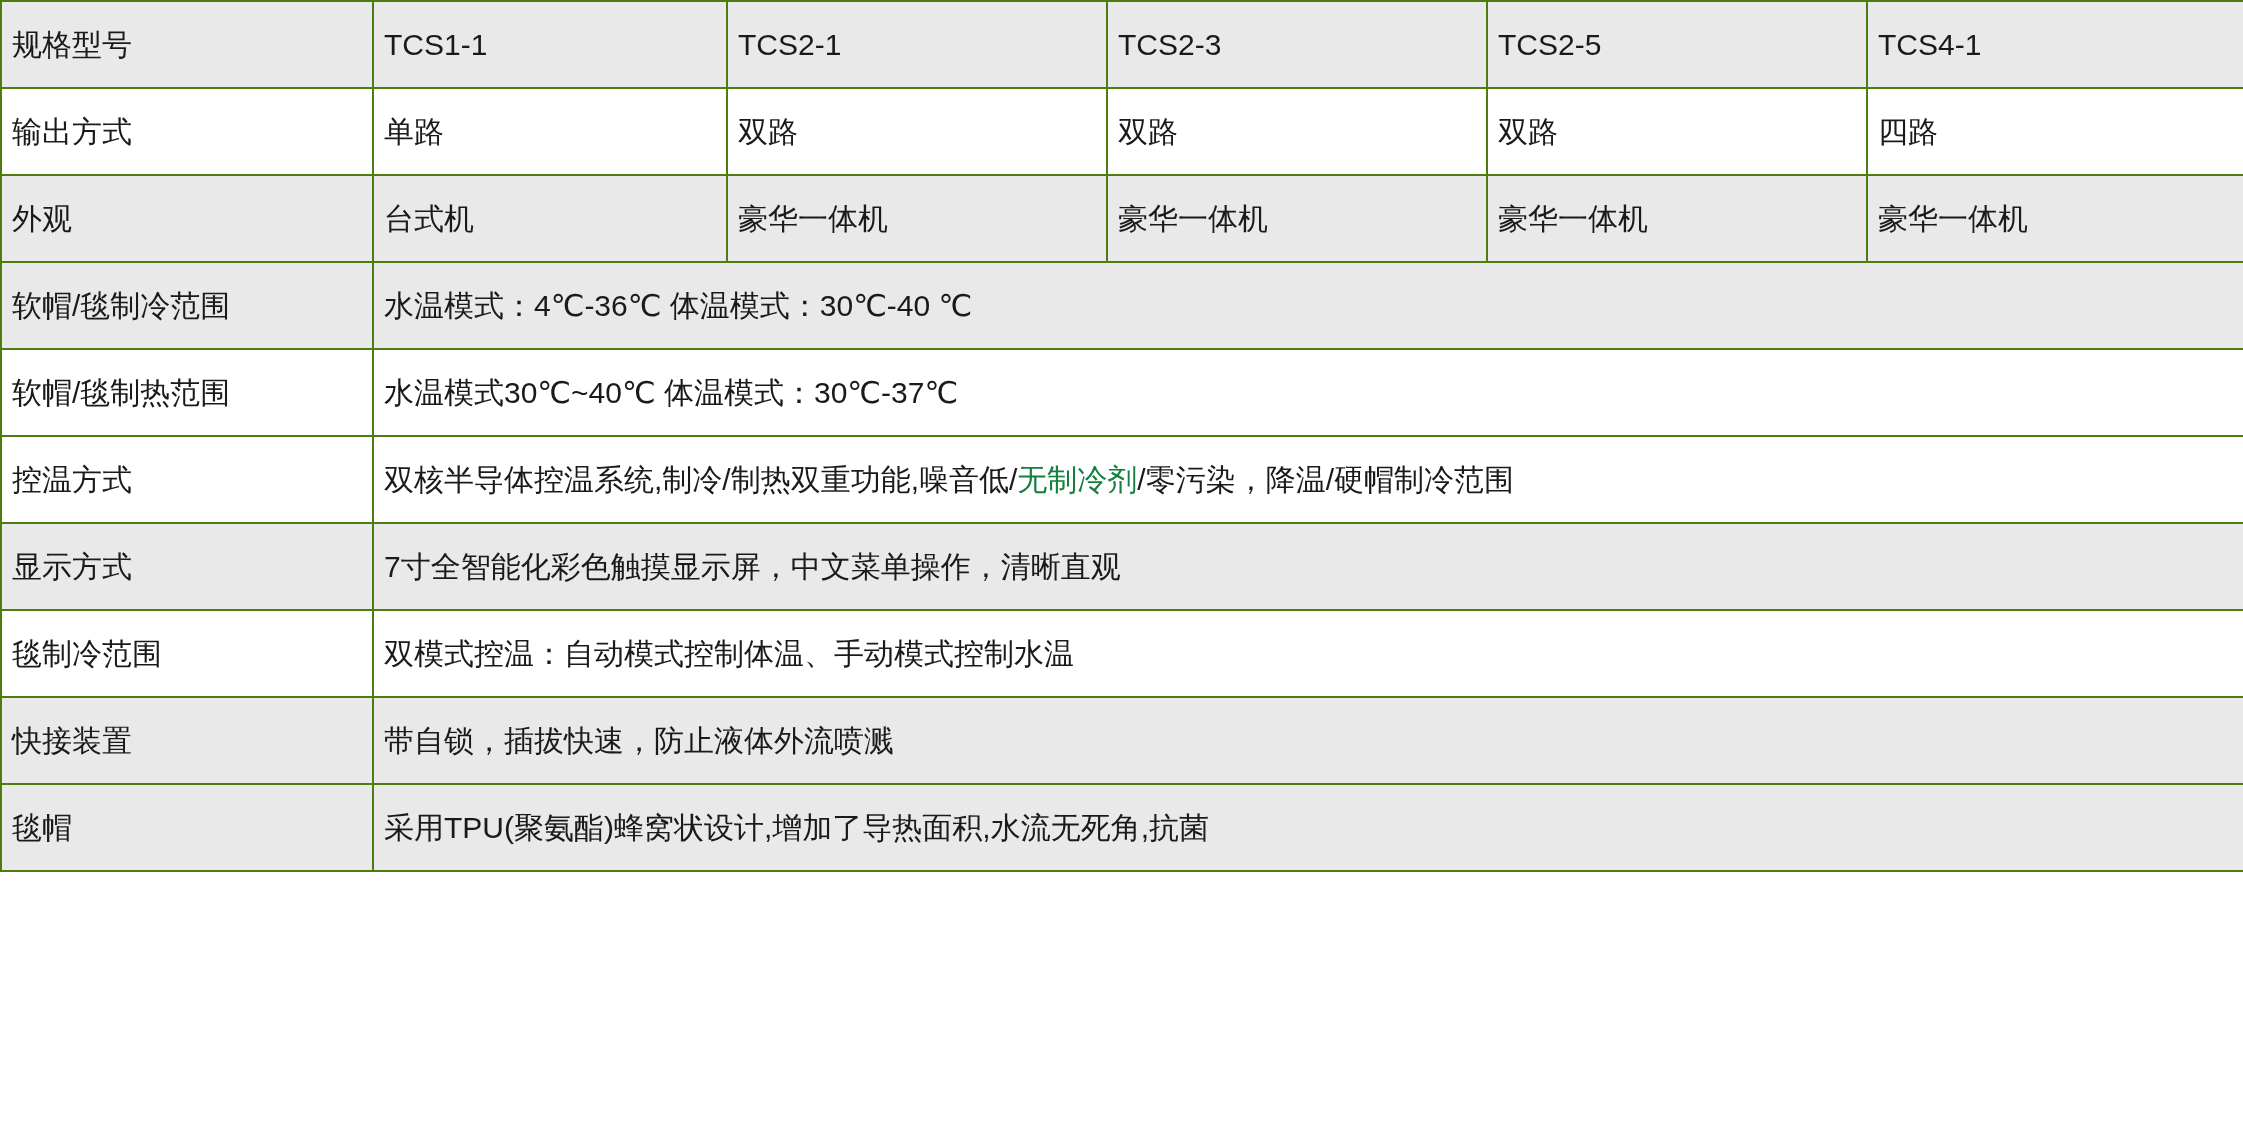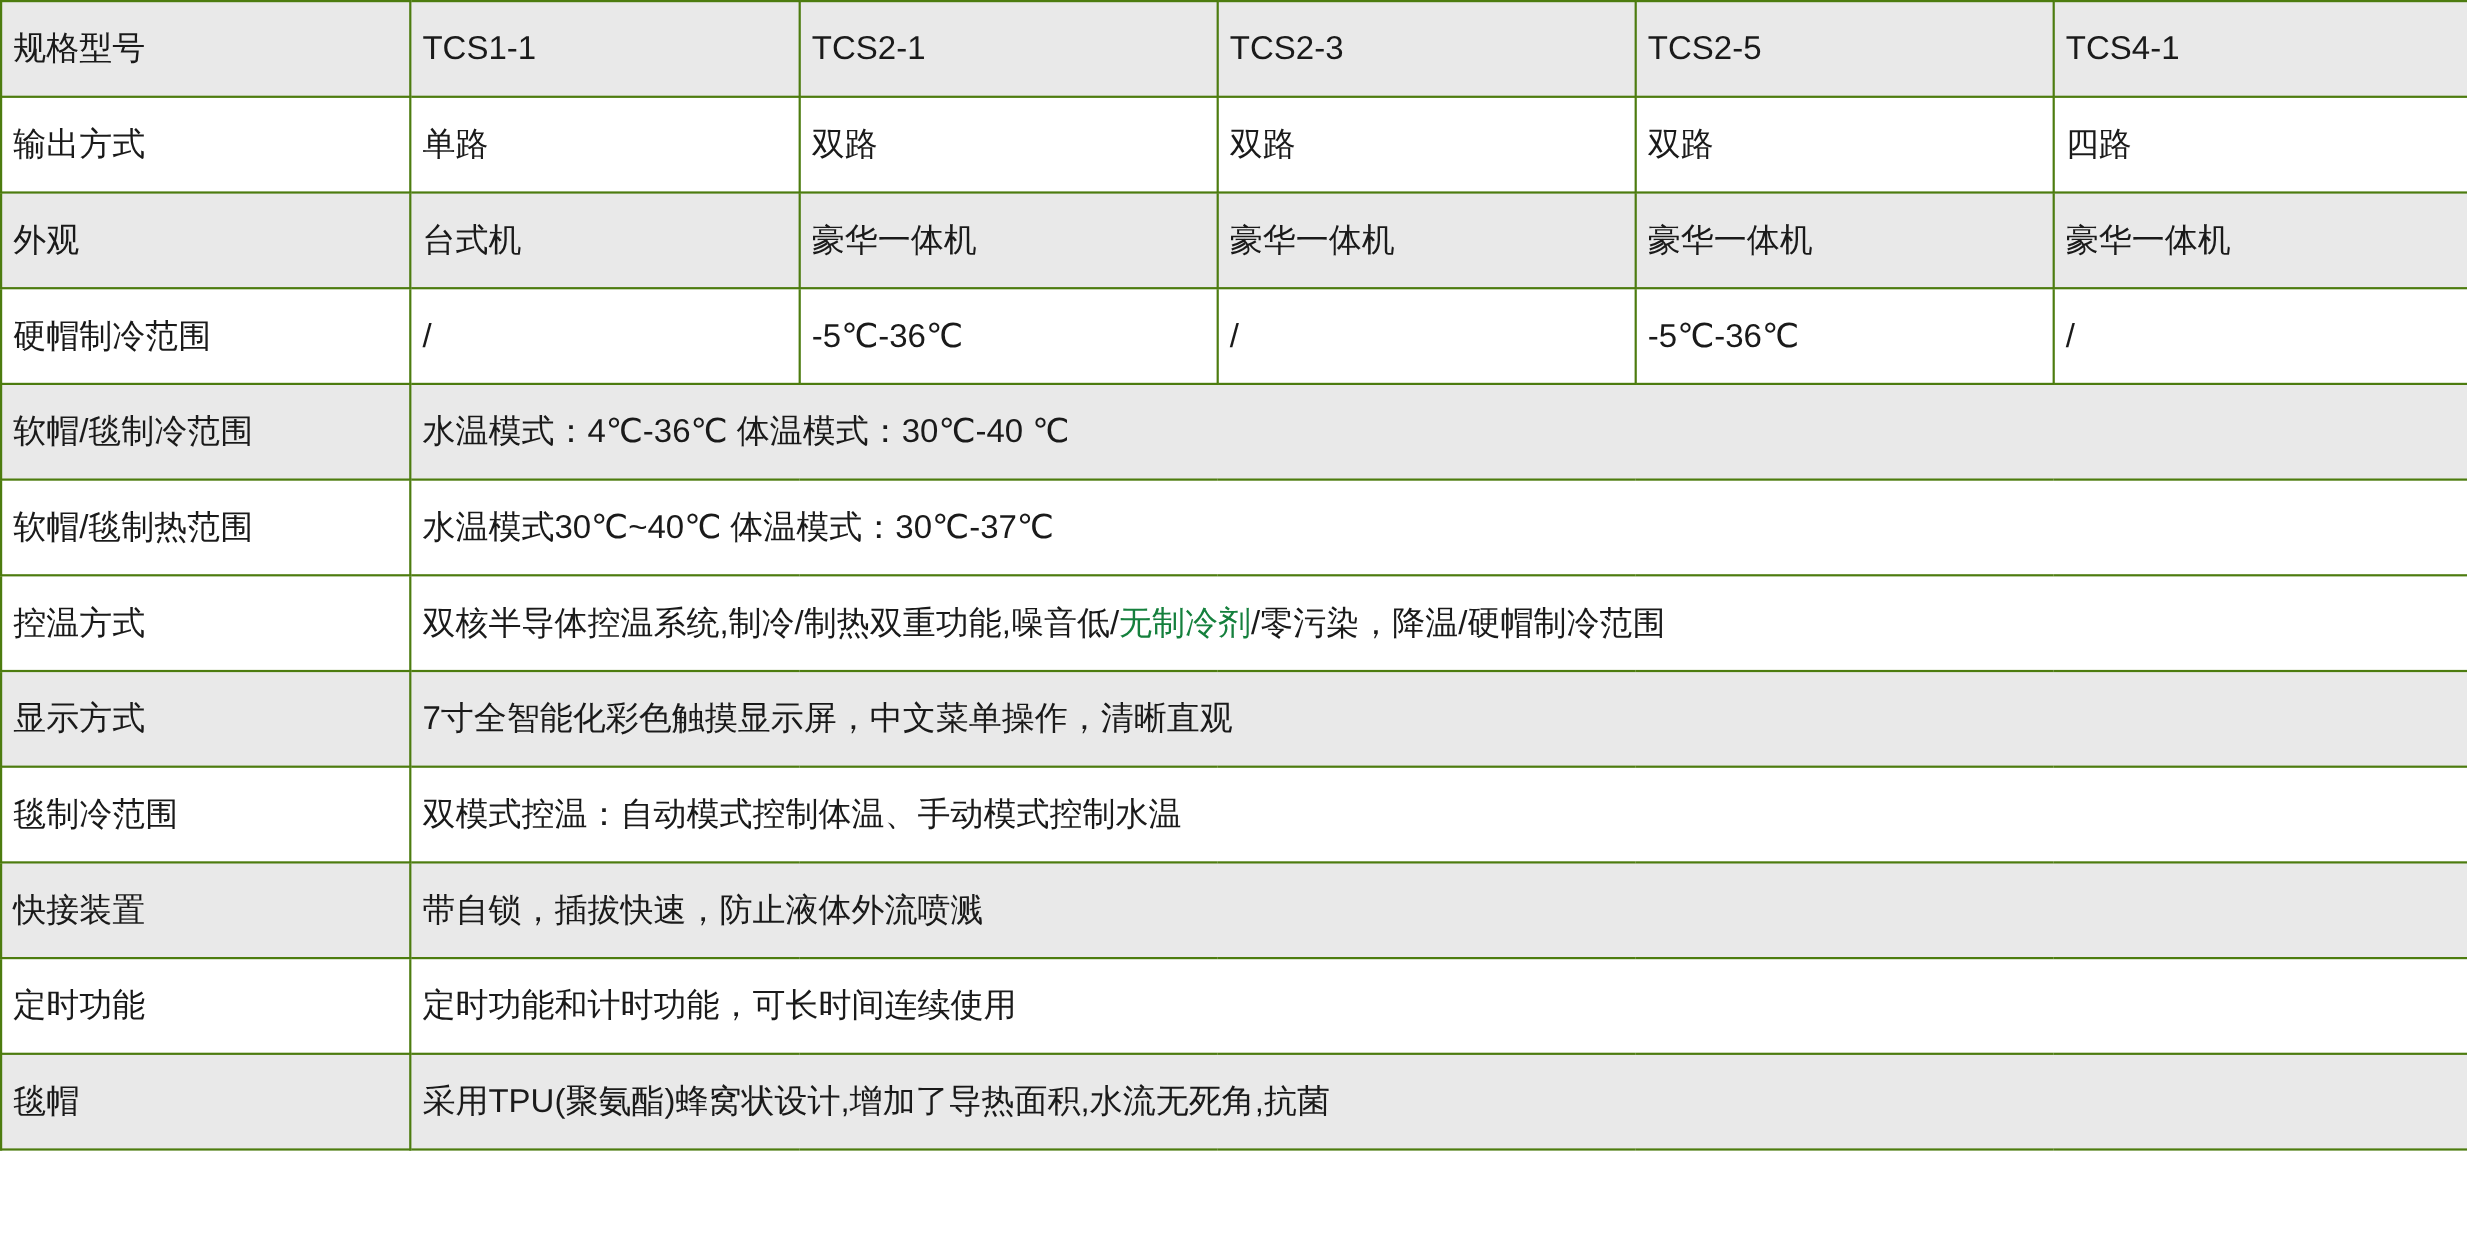--- a/index.html
+++ b/index.html
@@ -83,28 +83,20 @@
 
       <tr class="shaded row-h">
         <td class="label">外观</td>
         <td class="val">台式机</td>
         <td class="val">豪华一体机</td>
         <td class="val">豪华一体机</td>
         <td class="val">豪华一体机</td>
         <td class="val">豪华一体机</td>
       </tr>
 
-      <tr class="plain row-h">
-        <td class="label">硬帽制冷范围</td>
-        <td class="val">/</td>
-        <td class="val">-5℃-36℃</td>
-        <td class="val">/</td>
-        <td class="val">-5℃-36℃</td>
-        <td class="val">/</td>
-      </tr>
 
       <tr class="shaded row-h">
         <td class="label">软帽/毯制冷范围</td>
         <td class="val" colspan="5">水温模式：4℃-36℃    体温模式：30℃-40 ℃</td>
       </tr>
 
       <tr class="plain row-h">
         <td class="label">软帽/毯制热范围</td>
         <td class="val" colspan="5">水温模式30℃~40℃    体温模式：30℃-37℃</td>
       </tr>
@@ -125,24 +117,20 @@
       <tr class="plain row-h">
         <td class="label">毯制冷范围</td>
         <td class="val" colspan="5">双模式控温：自动模式控制体温、手动模式控制水温</td>
       </tr>
 
       <tr class="shaded row-h">
         <td class="label">快接装置</td>
         <td class="val" colspan="5">带自锁，插拔快速，防止液体外流喷溅</td>
       </tr>
 
-      <tr class="plain row-h">
-        <td class="label">定时功能</td>
-        <td class="val" colspan="5">定时功能和计时功能，可长时间连续使用</td>
-      </tr>
 
       <tr class="shaded row-h">
         <td class="label">毯帽</td>
         <td class="val" colspan="5">采用TPU(聚氨酯)蜂窝状设计,增加了导热面积,水流无死角,抗菌</td>
       </tr>
     </tbody>
   </table>
 </div>
 
 </body></html>

